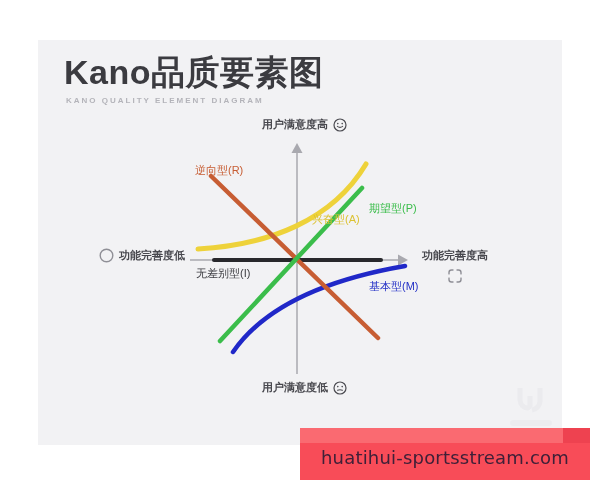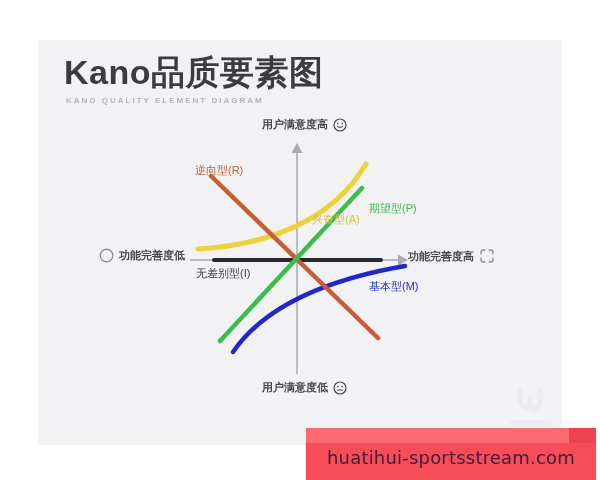--- a/index.html
+++ b/index.html
@@ -61,21 +61,20 @@
     width: 58px; height: 48px;
     opacity: 0.6;
   }
   .banner {
     position: absolute;
     left: 300px; top: 428px;
     width: 290px; height: 52px;
     display: flex;
     align-items: center;
     justify-content: center;
-    margin-left: 6px;
   }
   .banner-strip {
     position: absolute;
     left: 0; top: 0;
     width: 263px; height: 15px;
   }
   .banner-corner {
     position: absolute;
     left: 263px; top: 0;
     width: 27px; height: 15px;
@@ -142,21 +141,21 @@
   <div class="axis-label" style="left:262px; top:380px;">
     <span>用户满意度低</span>
     <svg width="14" height="14" viewBox="0 0 14 14">
       <circle cx="7" cy="7" r="6" fill="none" stroke="#4a4a50" stroke-width="1.2"></circle>
       <circle cx="4.8" cy="5.6" r="0.8" fill="#4a4a50"></circle>
       <circle cx="9.2" cy="5.6" r="0.8" fill="#4a4a50"></circle>
       <path d="M4.6 9.3 Q7 8.2 9.4 9.3" fill="none" stroke="#4a4a50" stroke-width="1.1" stroke-linecap="round"></path>
     </svg>
   </div>
 
-  <div class="axis-label" style="left:408px; top:248px;">
+  <div class="axis-label" style="left:422px; top:248px;flex-direction:column;">
     <span>功能完善度高</span>
     <svg width="16" height="16" viewBox="0 0 16 16">
       <rect x="2" y="2" width="12" height="12" rx="2.5" fill="none" stroke="#8f8f96" stroke-width="1.4"></rect>
       <circle cx="2" cy="8" r="1.7" fill="#f2f2f4"></circle>
       <circle cx="14" cy="8" r="1.7" fill="#f2f2f4"></circle>
       <circle cx="8" cy="2" r="1.7" fill="#f2f2f4"></circle>
       <circle cx="8" cy="14" r="1.7" fill="#f2f2f4"></circle>
     </svg>
   </div>
 

